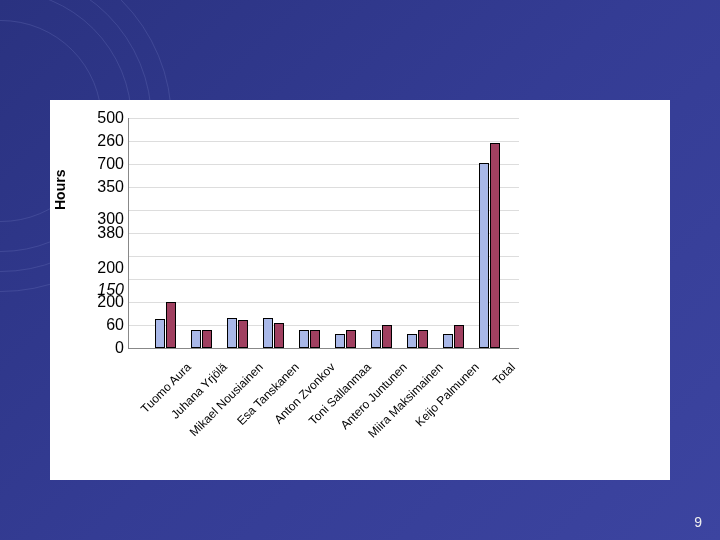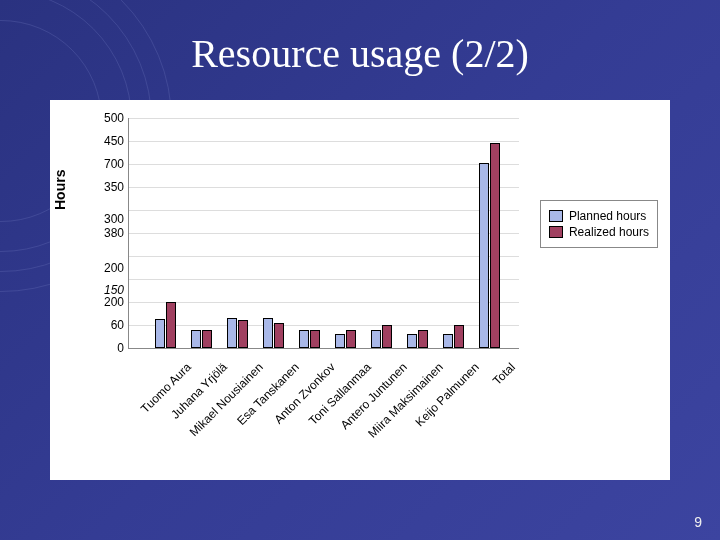--- a/index.html
+++ b/index.html
@@ -90,21 +90,21 @@
   .grid-line {
     position: absolute;
     left: 0;
     right: 0;
     height: 0;
     border-top: 1px solid #ddd;
   }
   .ytick {
     position: absolute;
     right: 394px;
-    font-size: 12px;
+    font-size: 16px;
     color: #000;
     text-align: right;
     width: 40px;
     transform: translateY(-50%);
   }
   .bar {
     position: absolute;
     bottom: 0;
     width: 10px;
     border: 1px solid #000;
@@ -152,21 +152,20 @@
 <div class="slide">
 
   <div class="decor">
     <div style="width:260px;height:260px;left:30px;top:20px;"></div>
     <div style="width:300px;height:300px;left:10px;top:0px;"></div>
     <div style="width:340px;height:340px;left:-10px;top:-20px;"></div>
     <div style="width:200px;height:200px;left:60px;top:50px;"></div>
   </div>
 
 
-  <div class="title">Resource usage (2/2)</div>
 
   <div class="chart-area">
     <div class="chart-inner">
 
       <div class="ylabel">Hours</div>
 
       <div class="plot" id="plot">
           <div class="grid-line" style="top: 207px;"></div>
           <div class="grid-line" style="top: 184px;"></div>
           <div class="grid-line" style="top: 161px;"></div>
@@ -192,41 +191,31 @@
           <div class="bar planned" style="left: 242px; height: 18.4px;"></div>
           <div class="bar realized" style="left: 253px; height: 23px;"></div>
           <div class="bar planned" style="left: 278px; height: 13.8px;"></div>
           <div class="bar realized" style="left: 289px; height: 18.4px;"></div>
           <div class="bar planned" style="left: 314px; height: 13.8px;"></div>
           <div class="bar realized" style="left: 325px; height: 23px;"></div>
           <div class="bar planned" style="left: 350px; height: 184.92px;"></div>
           <div class="bar realized" style="left: 361px; height: 204.7px;"></div>
         </div>
 
-      <div class="legend">
-        <div class="legend-row">
-          <span class="swatch planned"></span>
-          <span>Planned hours</span>
-        </div>
-        <div class="legend-row">
-          <span class="swatch realized"></span>
-          <span>Realized hours</span>
-        </div>
-      </div>
 
     <div class="ytick" style="top: 248px; left: 34px; position: absolute; width: 40px;">0</div>
         <div class="ytick" style="top: 225px; left: 34px; position: absolute; width: 40px;">60</div>
         <div class="ytick" style="top: 202px; left: 34px; position: absolute; width: 40px;">200</div>
         <div class="ytick" style="top: 190px; left: 34px; position: absolute; width: 40px; font-style: italic;">150</div>
         <div class="ytick" style="top: 168px; left: 34px; position: absolute; width: 40px;">200</div>
         <div class="ytick" style="top: 133px; left: 34px; position: absolute; width: 40px;">380</div>
         <div class="ytick" style="top: 119px; left: 34px; position: absolute; width: 40px;">300</div>
         <div class="ytick" style="top: 87px; left: 34px; position: absolute; width: 40px;">350</div>
         <div class="ytick" style="top: 64px; left: 34px; position: absolute; width: 40px;">700</div>
-        <div class="ytick" style="top: 41px; left: 34px; position: absolute; width: 40px;">450</div>
+        <div class="ytick" style="top: 41px; left: 34px; position: absolute; width: 40px;">260</div>
         <div class="ytick" style="top: 18px; left: 34px; position: absolute; width: 40px;">500</div>
         <div class="xtick" style="left: 14px;">Tuomo Aura</div>
         <div class="xtick" style="left: 50px;">Juhana Yrjölä</div>
         <div class="xtick" style="left: 86px;">Mikael Nousiainen</div>
         <div class="xtick" style="left: 122px;">Esa Tanskanen</div>
         <div class="xtick" style="left: 158px;">Anton Zvonkov</div>
         <div class="xtick" style="left: 194px;">Toni Sallanmaa</div>
         <div class="xtick" style="left: 230px;">Antero Juntunen</div>
         <div class="xtick" style="left: 266px;">Miira Maksimainen</div>
         <div class="xtick" style="left: 302px;">Keijo Palmunen</div>

